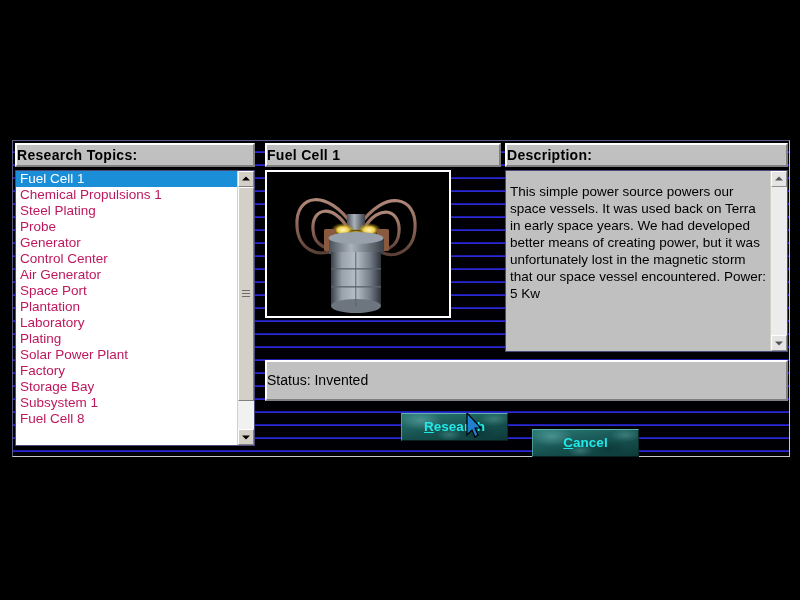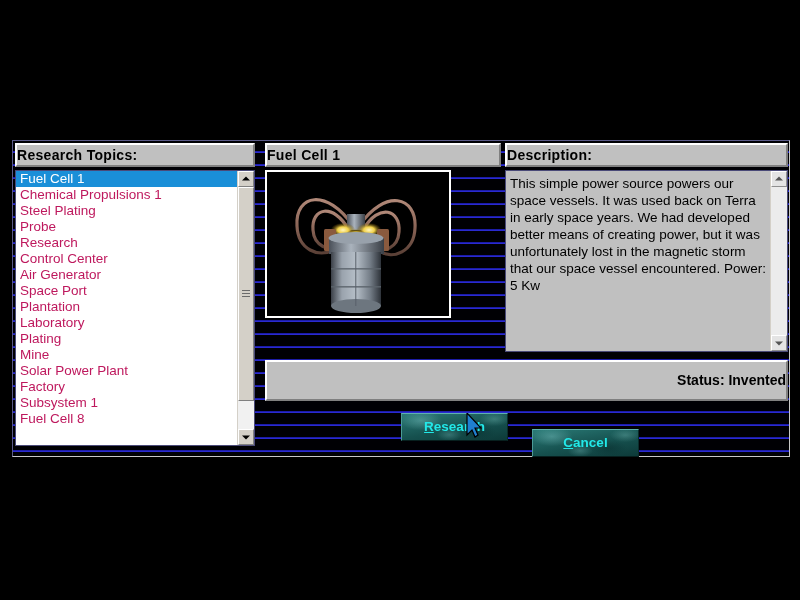--- a/index.html
+++ b/index.html
@@ -195,21 +195,21 @@
     width: 283px;
     height: 182px;
     background: #c0c0c0;
     border: 1px solid #4a4a78;
     box-sizing: border-box;
     display: flex;
     overflow: hidden;
   }
   #desc-text {
     flex: 1 1 auto;
-    padding: 4px 4px 0 4px;
+    padding: 12px 4px 0 4px;
     font-size: 13.5px;
     line-height: 17px;
     color: #000000;
     overflow: hidden;
   }
   #desc-scroll { background: #e8e8e8; }
   #desc-scroll .sb-btn { background: #e4e4e4; border-color: #ffffff #909090 #909090 #ffffff; }
   #desc-scroll .sb-btn .arw { border-bottom-color: #555555; border-top-color: #555555; }
   #desc-scroll .sb-track { background: #ececec; }
 
@@ -221,22 +221,22 @@
     width: 523px;
     height: 41px;
     background: #c0c0c0;
     border-top: 2px solid #ffffff;
     border-left: 2px solid #ffffff;
     border-right: 2px solid #808080;
     border-bottom: 2px solid #808080;
     box-sizing: border-box;
     color: #000000;
     font-size: 14px;
-    font-weight: bold;
-    text-align: right;
+    font-weight: normal;
+    text-align: left;
     line-height: 37px;
     white-space: nowrap;
     overflow: hidden;
   }
 
   
   .gbtn {
     position: absolute;
     top: 272px;
     width: 107px;
@@ -285,30 +285,30 @@
     <div class="hdr" id="hdr-topics">Research Topics:</div>
     <div class="hdr" id="hdr-title">Fuel Cell 1</div>
     <div class="hdr" id="hdr-desc">Description:</div>
 
     <div id="listbox">
       <ul id="list-items">
           <li class="sel">Fuel Cell 1</li>
           <li>Chemical Propulsions 1</li>
           <li>Steel Plating</li>
           <li>Probe</li>
-          <li>Research</li>
+          <li>Generator</li>
           <li>Control Center</li>
           <li>Air Generator</li>
           <li>Space Port</li>
           <li>Plantation</li>
           <li>Laboratory</li>
           <li>Plating</li>
-          <li>Mine</li>
           <li>Solar Power Plant</li>
           <li>Factory</li>
+          <li>Storage Bay</li>
           <li>Subsystem 1</li>
           <li>Fuel Cell 8</li>
         </ul>
 
       <div class="vscroll" id="topics-scroll">
         <div class="sb-btn up">
           <span class="arw"></span>
         </div>
         <div class="sb-track">
           <div class="sb-thumb" style="top:0; height:214px;">

